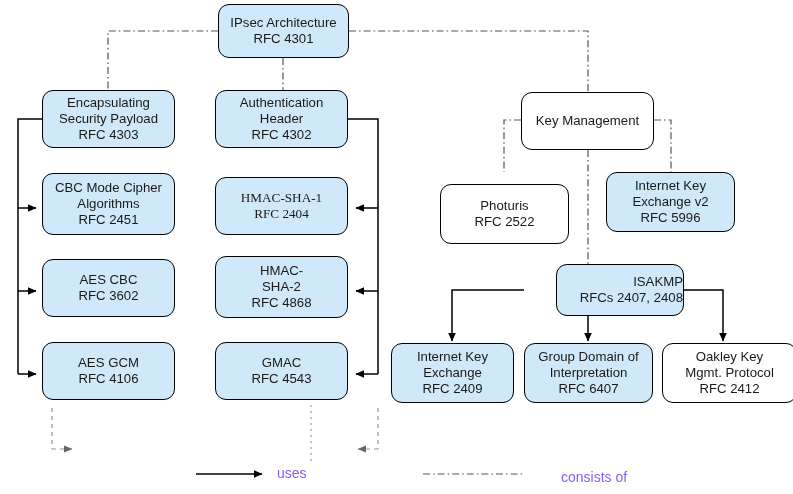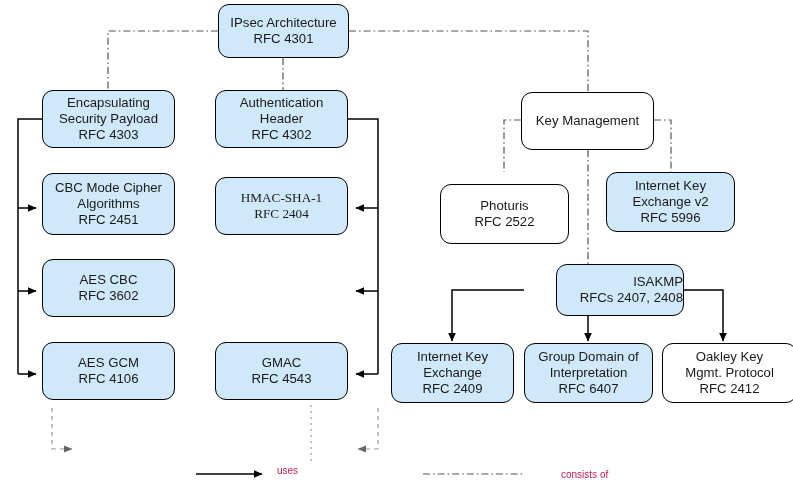--- a/index.html
+++ b/index.html
@@ -35,22 +35,22 @@
   .node .ln{display:block;white-space:nowrap;}
   svg.wires{
     position:absolute;
     left:0;top:0;
     width:793px;height:494px;
     z-index:1;
     pointer-events:none;
   }
   .legend-label{
     position:absolute;
-    font-size:10px;
-    color:#be185d;
+    font-size:14px;
+    color:#8b5cf6;
     white-space:nowrap;
     z-index:5;
   }
 </style>
 </head>
 <body>
 
 <div id="canvas">
 
   <svg class="wires" viewBox="0 0 793 494">
@@ -152,20 +152,25 @@
     <span class="ln">Authentication</span>
     <span class="ln">Header</span>
     <span class="ln">RFC 4302</span>
   </div>
 
   <div class="node" style="left:215px;top:177px;width:133px;height:58px;font-family:Liberation Serif, serif;">
     <span class="ln">HMAC-SHA-1</span>
     <span class="ln">RFC 2404</span>
   </div>
 
+  <div class="node" style="left:215px;top:256px;width:133px;height:62px;">
+    <span class="ln">HMAC-</span>
+    <span class="ln">SHA-2</span>
+    <span class="ln">RFC 4868</span>
+  </div>
 
   <div class="node" style="left:215px;top:342px;width:133px;height:58px;">
     <span class="ln">GMAC</span>
     <span class="ln">RFC 4543</span>
   </div>
 
   <div class="node white" style="left:521px;top:92px;width:133px;height:58px;">
     <span class="ln">Key Management</span>
   </div>
 

